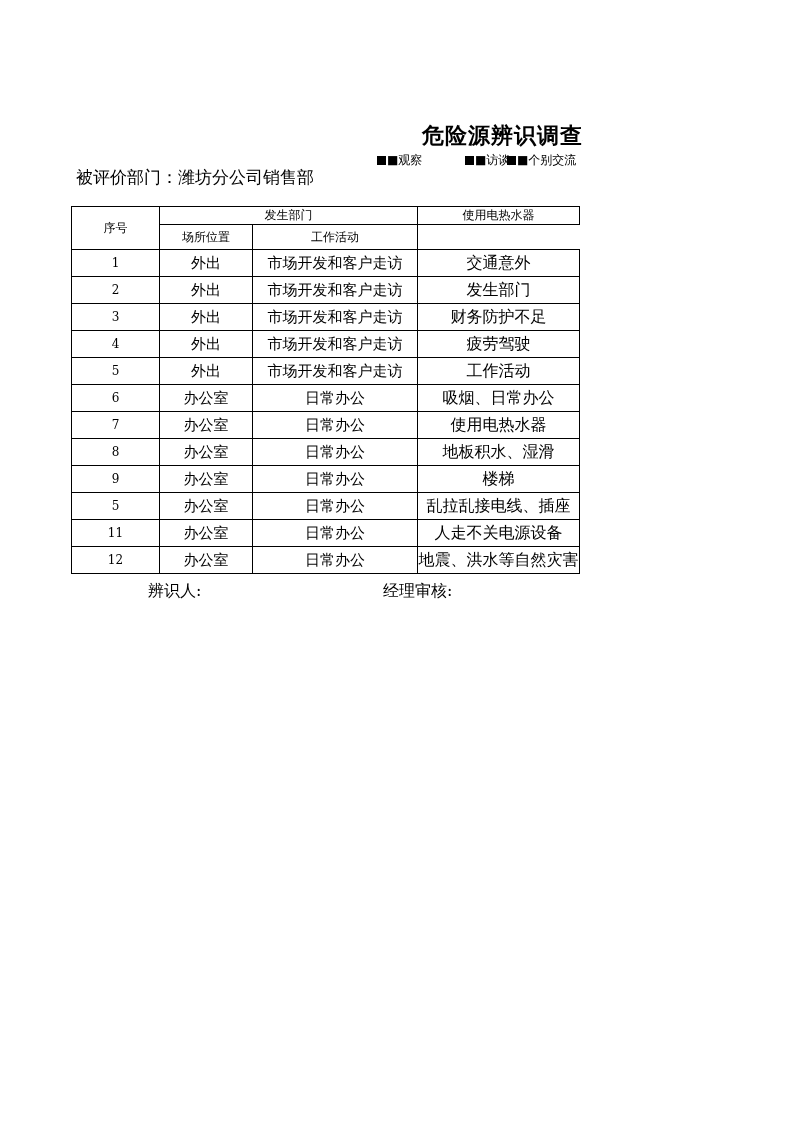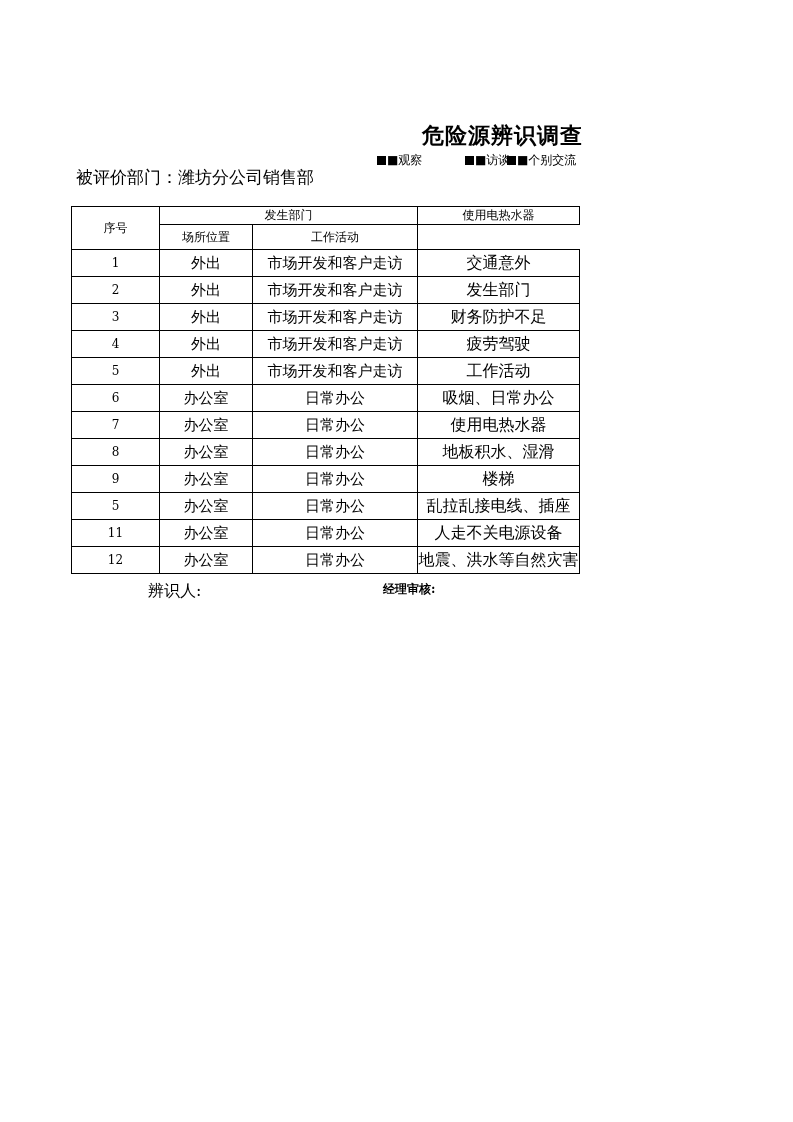--- a/index.html
+++ b/index.html
@@ -28,21 +28,21 @@
   table.grid td { border: 1px solid #000; text-align: center; padding: 0; overflow: hidden; white-space: nowrap; }
   .c0 { width: 88px; } .c1 { width: 93px; } .c2 { width: 165px; } .c3 { width: 162px; }
   .h1 td { height: 17px; }
   .h2 td { height: 24px; }
   td.noright { border-right: none !important; }
   .r td { height: 26px; }
   .r td.big { font-size: 15px; font-family: Liberation Mono, monospace; }
   .r td.num { font-size: 12px; }
   .r td.haz { font-size: 16px; }
   .sign1 { left: 148px; top: 581px; font-size: 16px; }
-  .sign2 { left: 383px; top: 581px; font-size: 12px; font-weight: bold; }
+  .sign2 { left: 383px; top: 581px; font-size: 16px; }
 </style>
 </head>
 <body>
 
 <div class="clip">
   <div class="abs title2">危险源辨识调查表</div>
   <div class="abs methods">
     <span class="m" style="width:88px"><span class="sq"></span><span>■观察</span></span><span class="m" style="width:42px"><span class="sq"></span><span>■访谈</span></span><span class="m"><span class="sq"></span><span>■个别交流</span></span>
   </div>
 </div>

